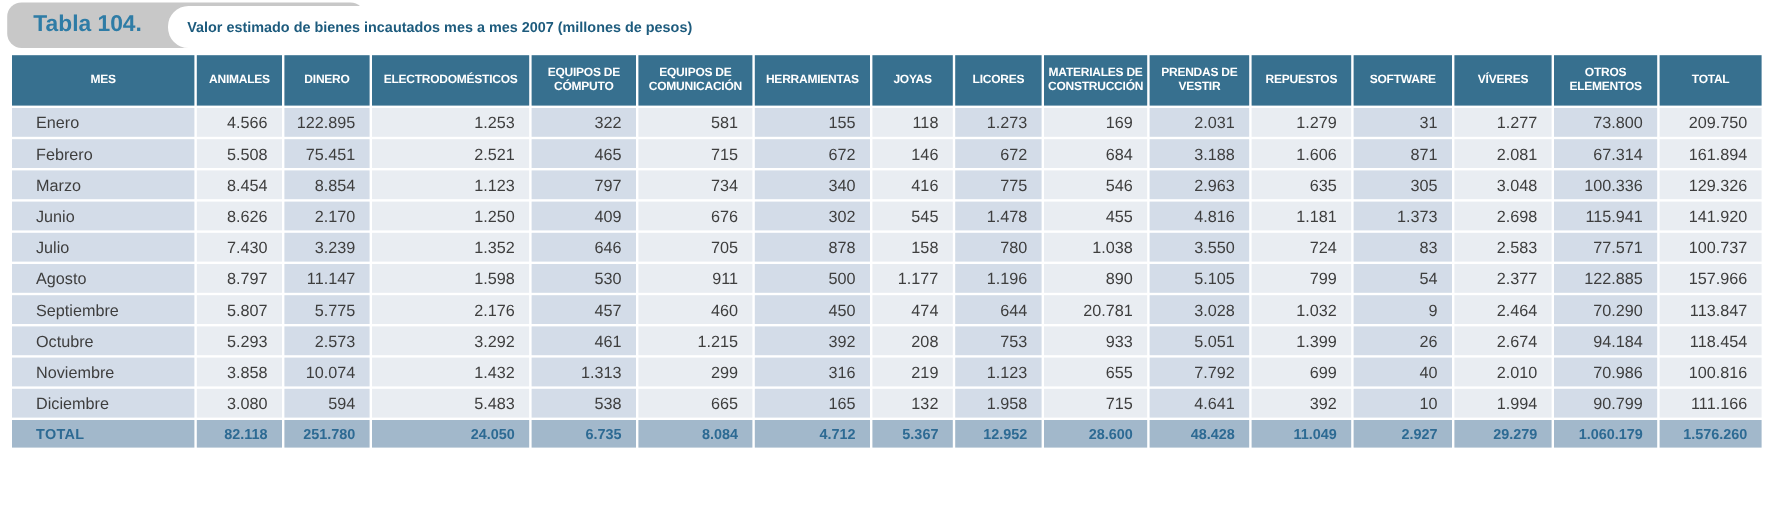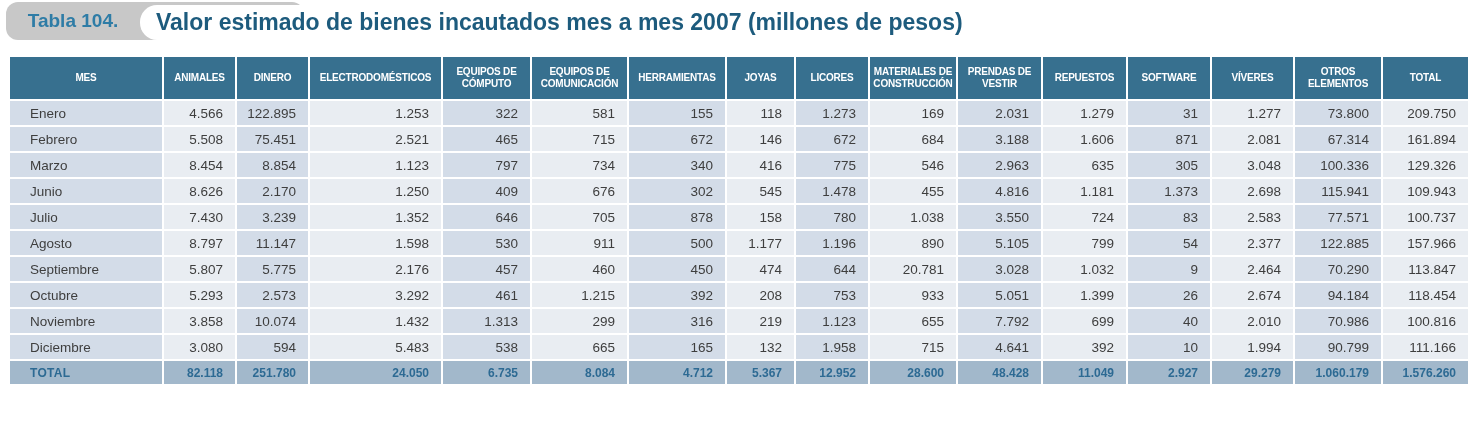--- a/index.html
+++ b/index.html
@@ -23,26 +23,26 @@
     display: flex; align-items: center; justify-content: center;
     font-size: 19px; font-weight: bold; color: var(--tab-text);
     z-index: 2;
   }
   .title-panel {
     position: absolute; left: 140px; top: 5px; right: 0; height: 35px;
     background: #ffffff; border-radius: 17px 0 0 17px;
     display: flex; align-items: center; padding-left: 16px;
     z-index: 1;
   }
-  .title-text { font-size: 23px; font-weight: bold; color: var(--title-text); }
+  .title-text { font-size: 12px; font-weight: bold; color: var(--title-text); }
 
   
   table {
     border-collapse: separate; border-spacing: 2px;
-    table-layout: fixed; width: 1461px; margin: 11px 8px;
+    table-layout: fixed; width: 1461px; margin: 0 8px;
   }
   th {
     background: var(--header-bg); color: var(--header-text);
     font-size: 10px; font-weight: bold; text-transform: uppercase;
     line-height: 1.2; letter-spacing: -0.2px;
     padding: 2px 1px; height: 42px; text-align: center;
     vertical-align: middle;
   }
   td {
     height: 24px; font-size: 13.5px; color: var(--body-text);
@@ -172,21 +172,21 @@
         <td class="tint-b num">676</td>
         <td class="tint-a num">302</td>
         <td class="tint-b num">545</td>
         <td class="tint-a num">1.478</td>
         <td class="tint-b num">455</td>
         <td class="tint-a num">4.816</td>
         <td class="tint-b num">1.181</td>
         <td class="tint-a num">1.373</td>
         <td class="tint-b num">2.698</td>
         <td class="tint-a num">115.941</td>
-        <td class="tint-b num">109.943</td>
+        <td class="tint-b num">141.920</td>
       </tr>
       <tr>
         <td class="tint-a mes">Julio</td>
         <td class="tint-b num">7.430</td>
         <td class="tint-a num">3.239</td>
         <td class="tint-b num">1.352</td>
         <td class="tint-a num">646</td>
         <td class="tint-b num">705</td>
         <td class="tint-a num">878</td>
         <td class="tint-b num">158</td>

